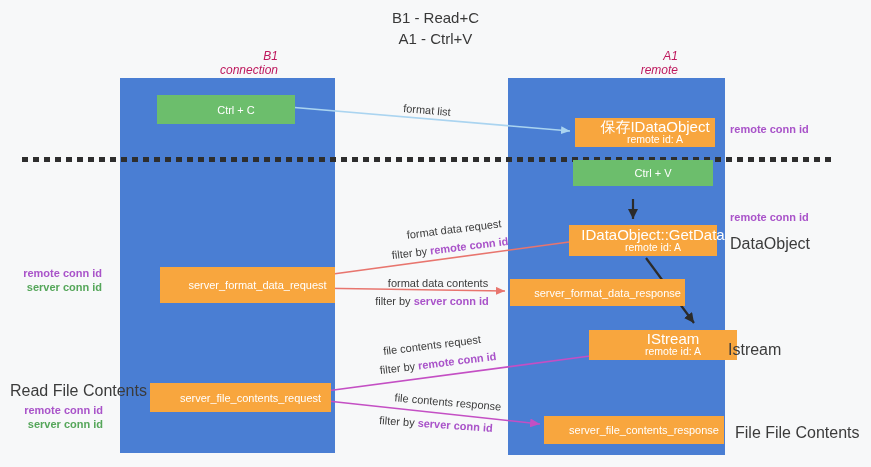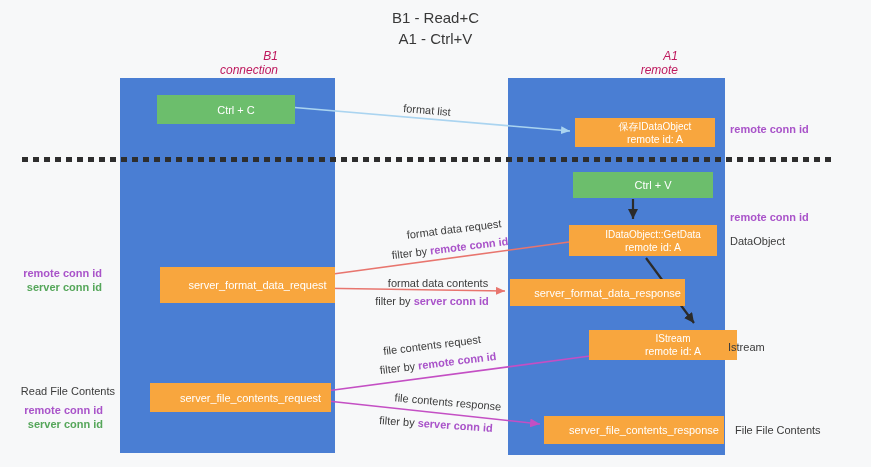--- a/index.html
+++ b/index.html
@@ -24,32 +24,32 @@
     left:22px;top:157px;width:811px;height:5px;
     background:repeating-linear-gradient(90deg,#2e2e2e 0 6px,transparent 6px 11px);
   }
   .box{
     display:flex;flex-direction:column;align-items:center;justify-content:center;
     color:#ffffff;text-align:center;white-space:nowrap;z-index:3;padding-left:20px;
   }
   .box-green{background:#6cbe6c;font-size:11px;}
   .box-orange{background:#f8a63e;font-size:11px;}
   .box .l2{font-size:10.5px;line-height:13px;}
-  .box .l1{font-size:10px;line-height:13px;}
+  .box .l1{font-size:15px;line-height:13px;}
   .single{font-size:11px;}
   .flow-label{
     font-size:11px;color:#3b3b3b;white-space:nowrap;z-index:4;
     transform:translate(-50%,-50%);
   }
   .rot-up{transform:translate(-50%,-50%) rotate(-7deg);}
   .rot-dn{transform:translate(-50%,-50%) rotate(5deg);}
   .rot-dn4{transform:translate(-50%,-50%) rotate(4deg);}
   .conn-purple{color:#a953c9;font-weight:bold;}
   .conn-green{color:#55a65a;font-weight:bold;}
-  .side-label{font-size:11px;white-space:nowrap;z-index:4;}
+  .side-label{font-size:16px;white-space:nowrap;z-index:4;}
   .side-bold{font-size:11px;font-weight:bold;white-space:nowrap;z-index:4;}
   .left-stack{text-align:right;line-height:14px;}
   .filter-id{margin-left:3px;}
   svg.arrows{left:0;top:0;z-index:2;pointer-events:none;}
 </style>
 </head>
 <body>
 
 <div class="abs title" style="top:7px;">
   <div>B1 - Read+C</div>
@@ -96,21 +96,21 @@
 
 <div class="abs box box-green single" style="left:157px;top:95px;width:118px;height:29px;">
   <span>Ctrl + C</span>
 </div>
 
 <div class="abs box box-orange" style="left:575px;top:118px;width:120px;height:29px;">
   <span class="l1">保存IDataObject</span>
   <span class="l2">remote id: A</span>
 </div>
 
-<div class="abs box box-green single" style="left:573px;top:172px;width:120px;height:26px;">
+<div class="abs box box-green single" style="left:573px;top:160px;width:120px;height:26px;">
   <span>Ctrl + V</span>
 </div>
 
 <div class="abs box box-orange" style="left:569px;top:225px;width:128px;height:31px;">
   <span class="l1">IDataObject::GetData</span>
   <span class="l2">remote id: A</span>
 </div>
 
 <div class="abs box box-orange single" style="left:160px;top:267px;width:155px;height:36px;">
   <span>server_format_data_request</span>

